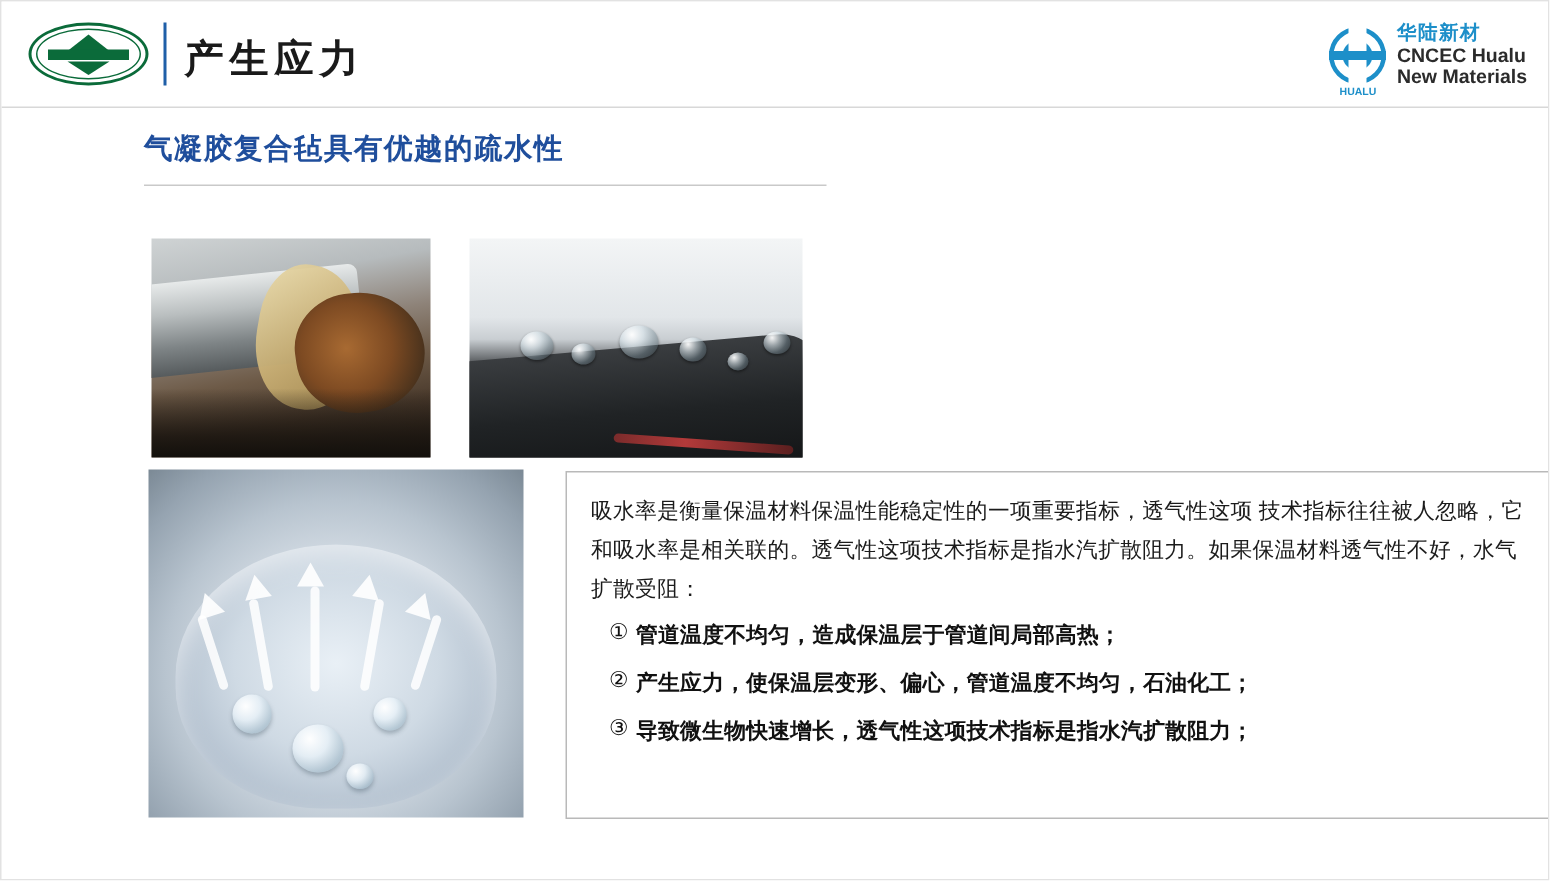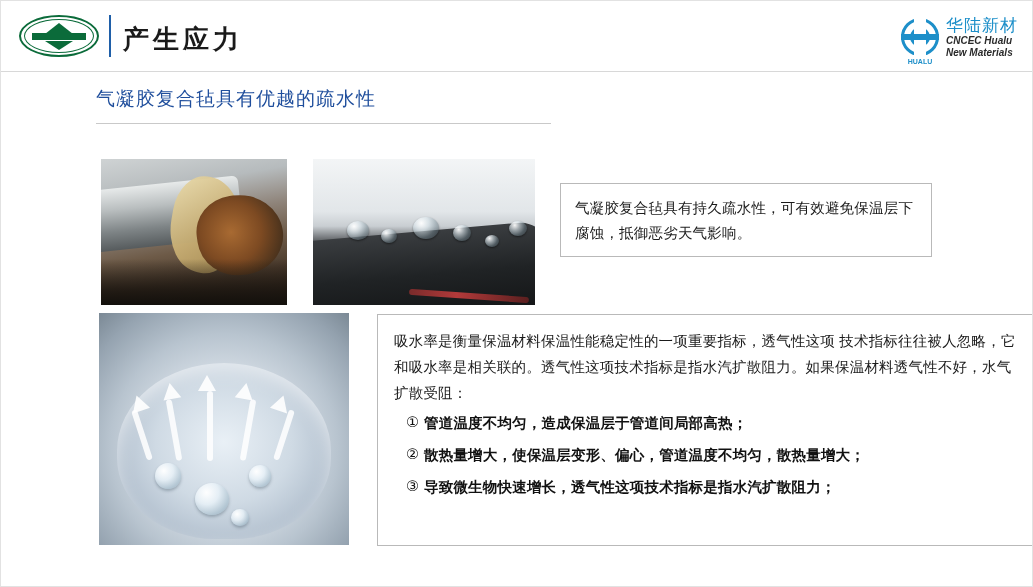--- a/index.html
+++ b/index.html
@@ -143,38 +143,37 @@
     width: 38px;
     text-align: center;
     font-size: 7px;
     color: #1d8fc9;
     font-weight: bold;
   }
   .hualu-text {
     line-height: 1.15;
   }
   .hualu-cn {
-    font-size: 17px;
-    font-weight: normal;
+    font-size: 13px;
+    font-weight: bold;
     color: #1d8fc9;
     letter-spacing: 1px;
   }
   .hualu-en1, .hualu-en2 {
-    font-size: 10px;
+    font-size: 13px;
     color: #2b2b2b;
     font-weight: bold;
-    font-style: italic;
   }
 
   
   .slide-title {
     position: absolute;
     left: 95px; top: 85px;
     font-size: 19px;
-    font-weight: normal;
+    font-weight: bold;
     color: #1f4e9c;
     letter-spacing: 1px;
     white-space: nowrap;
   }
   .title-underline {
     position: absolute;
     left: 95px; top: 122px;
     width: 455px; height: 1px;
     background: #c9c9c9;
   }
@@ -420,34 +419,31 @@
 
     <div class="arrow-stem" style="left:182px; top:96px; height:52px; transform:rotate(18deg);"></div>
     <div class="arrow-up" style="left:173px; top:82px; transform:rotate(18deg);"></div>
 
     <div class="fdrop" style="left:56px; top:150px; width:26px; height:26px;"></div>
     <div class="fdrop" style="left:96px; top:170px; width:34px; height:32px;"></div>
     <div class="fdrop" style="left:150px; top:152px; width:22px; height:22px;"></div>
     <div class="fdrop" style="left:132px; top:196px; width:18px; height:17px;"></div>
   </div>
 
-  <div class="box box-top">
-    <p>气凝胶复合毡具有持久疏水性，可有效避免保温层下腐蚀，抵御恶劣天气影响。</p>
-  </div>
 
   <div class="box box-main">
     <p class="para">吸水率是衡量保温材料保温性能稳定性的一项重要指标，透气性这项  技术指标往往被人忽略，它和吸水率是相关联的。透气性这项技术指标是指水汽扩散阻力。如果保温材料透气性不好，水气扩散受阻：</p>
     <ul class="bullets">
       <li>
         <span class="num">①</span>
         <span class="txt">管道温度不均匀，造成保温层于管道间局部高热；</span>
       </li>
       <li>
         <span class="num">②</span>
-        <span class="txt">散热量增大，使保温层变形、偏心，管道温度不均匀，散热量增大；</span>
+        <span class="txt">产生应力，使保温层变形、偏心，管道温度不均匀，石油化工；</span>
       </li>
       <li>
         <span class="num">③</span>
         <span class="txt">导致微生物快速增长，透气性这项技术指标是指水汽扩散阻力；</span>
       </li>
     </ul>
   </div>
 
 </div>
 

